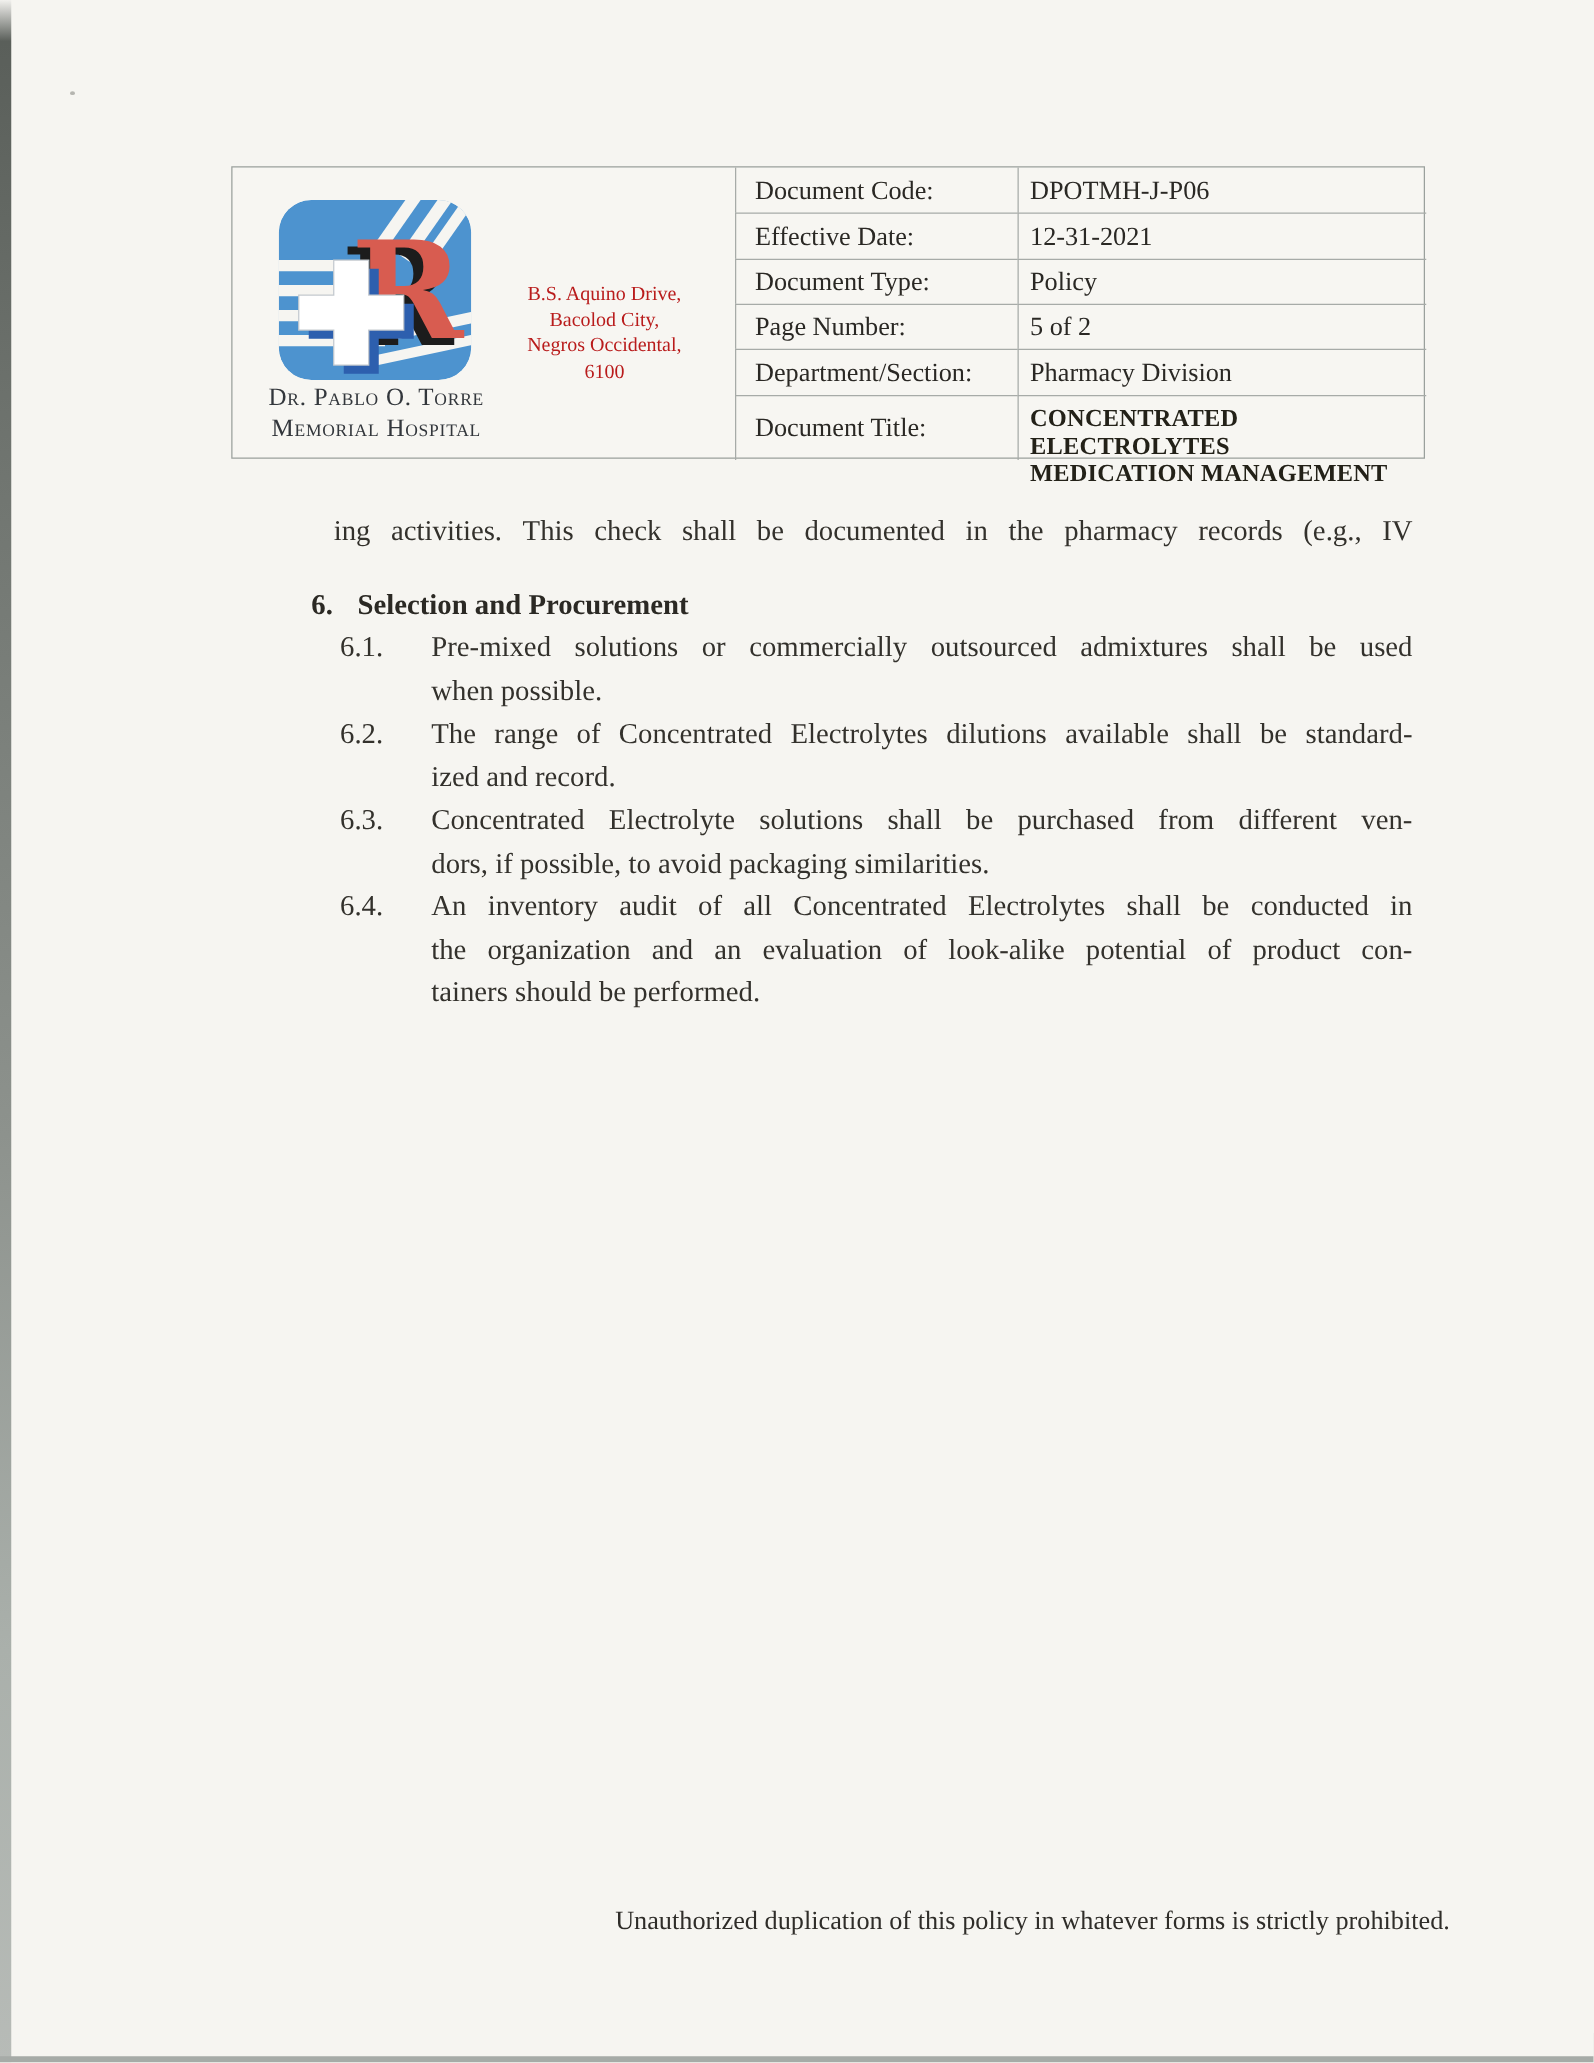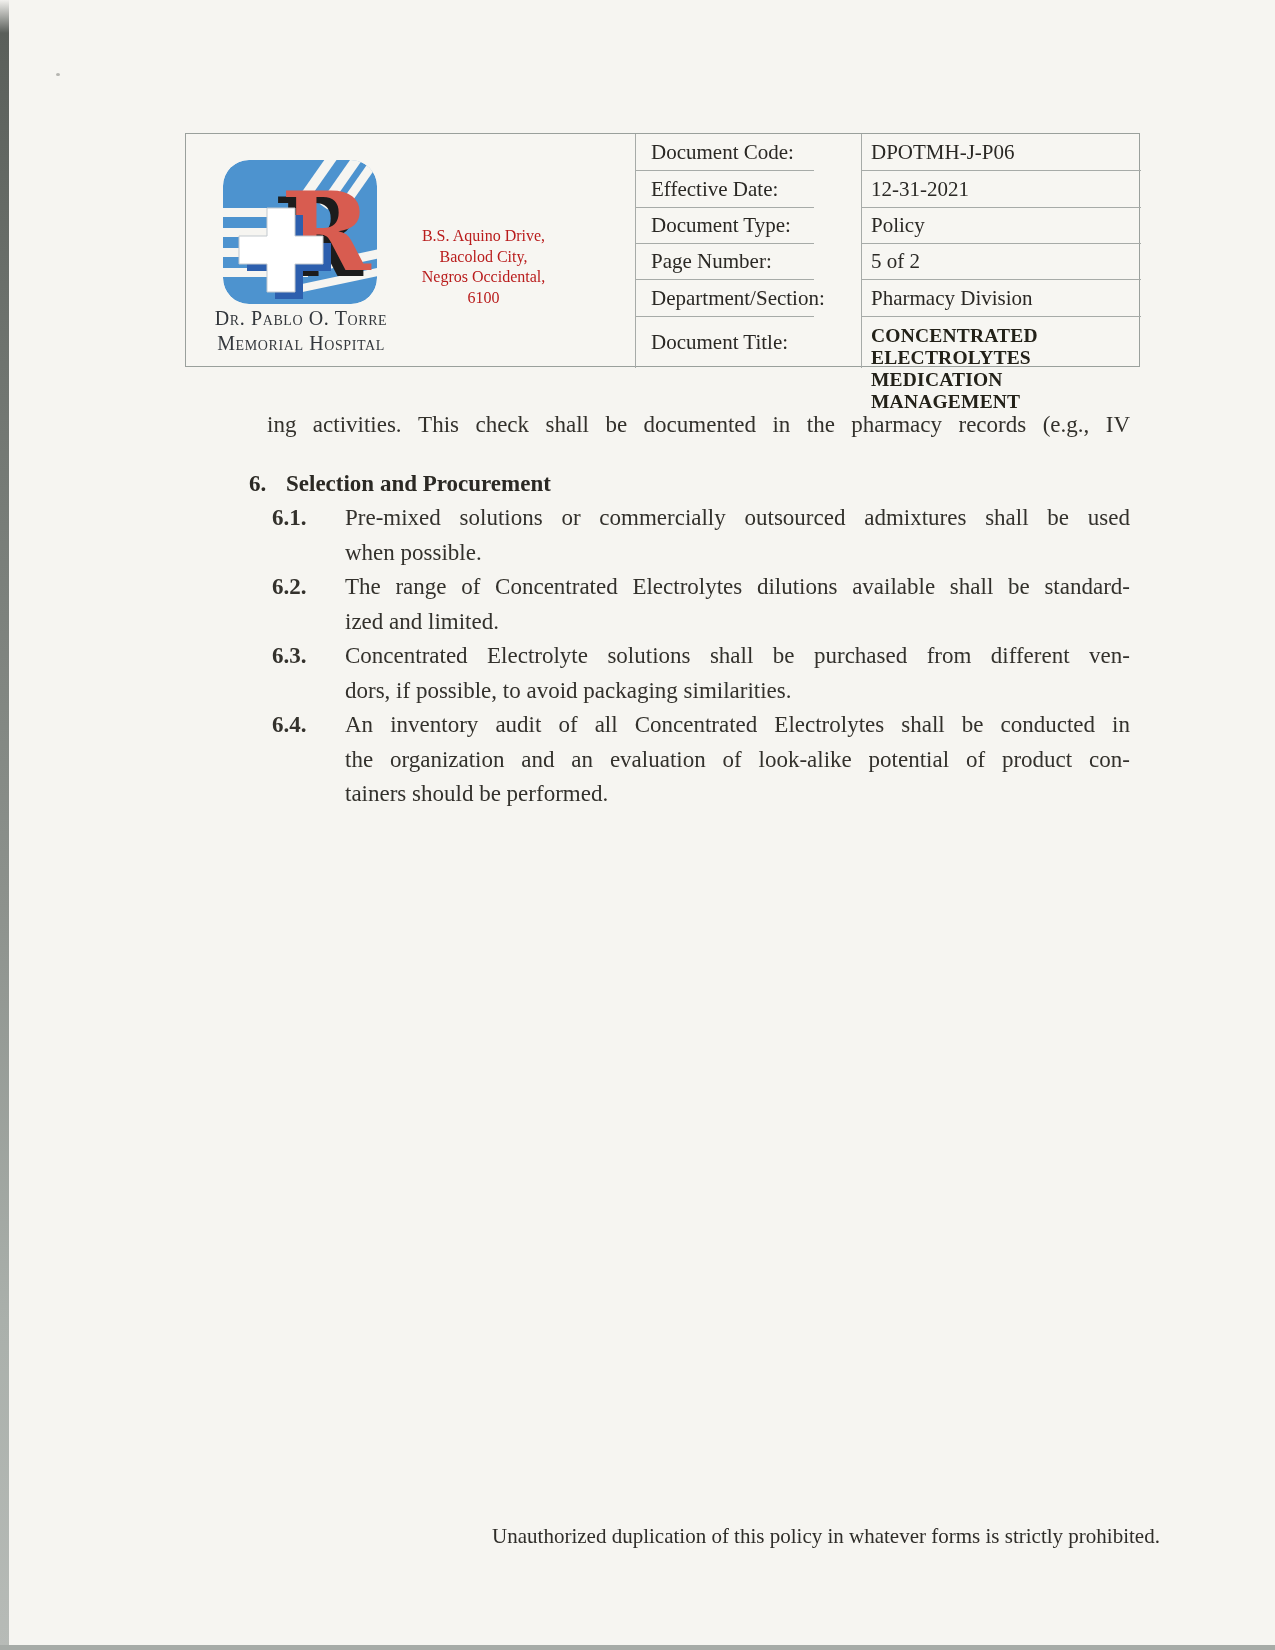--- a/index.html
+++ b/index.html
@@ -26,21 +26,21 @@
   .header-table{
     position:absolute;left:185px;top:133px;width:955px;height:234px;
     display:grid;
     grid-template-columns:402px 226px 327px;
     grid-template-rows:36px 37px 36px 36px 37px 52px;
     border:1px solid #9aa09c;
     box-sizing:border-box;
     background:#f7f6f2;
   }
   .logo-cell{grid-column:1;grid-row:1/7;position:relative;}
-  .hcell{border-left:1px solid #a7aba8;box-sizing:border-box;margin-left:47px;}
+  .hcell{border-left:1px solid #a7aba8;box-sizing:border-box;}
   .bt{border-top:1px solid #a7aba8;}
   .label-cell{display:flex;align-items:center;padding-left:15px;font-size:21px;color:#2a2824;}
   .value-cell{display:flex;align-items:center;padding-left:9px;font-size:21px;color:#2a2824;}
   .title-cell{flex-direction:column;align-items:flex-start;justify-content:flex-start;padding-top:8px;}
   .title-line{font-weight:bold;font-size:19.5px;line-height:22px;letter-spacing:0.2px;color:#232118;}
 
   .logo-svg{position:absolute;left:35px;top:24px;}
   .hospital-address{
     position:absolute;left:215px;top:92px;width:165px;
     text-align:center;font-size:16px;line-height:20.5px;color:#b91c1c;
@@ -53,21 +53,21 @@
 
   
   .body-text{
     position:absolute;left:233px;top:408px;width:897px;
     font-size:23px;line-height:34.5px;color:#33312c;
   }
   .intro{margin-left:34px;width:863px;}
   .heading{margin-top:24px;font-weight:bold;color:#2b2924;margin-left:16px;}
   .hnum{display:inline-block;width:37px;}
   .item{position:relative;padding-left:112px;box-sizing:border-box;width:897px;}
-  .inum{position:absolute;left:39px;top:0;font-weight:bold;}
+  .inum{position:absolute;left:39px;top:0;}
   .line{min-height:34.5px;}
   .flexline{display:flex;justify-content:space-between;white-space:nowrap;}
 
   
   .footer-note{
     position:absolute;left:378px;top:1524px;width:896px;
     text-align:center;font-size:21px;color:#2f2d29;
   }
 </style>
 </head>
@@ -192,21 +192,21 @@
           <span>range</span>
           <span>of</span>
           <span>Concentrated</span>
           <span>Electrolytes</span>
           <span>dilutions</span>
           <span>available</span>
           <span>shall</span>
           <span>be</span>
           <span>standard-</span>
         </div>
-      <div class="line">ized and limited.</div>
+      <div class="line">ized and record.</div>
     </div>
 
     <div class="item">
       <span class="inum">6.3.</span>
       <div class="line jl flexline">
           <span>Concentrated</span>
           <span>Electrolyte</span>
           <span>solutions</span>
           <span>shall</span>
           <span>be</span>

